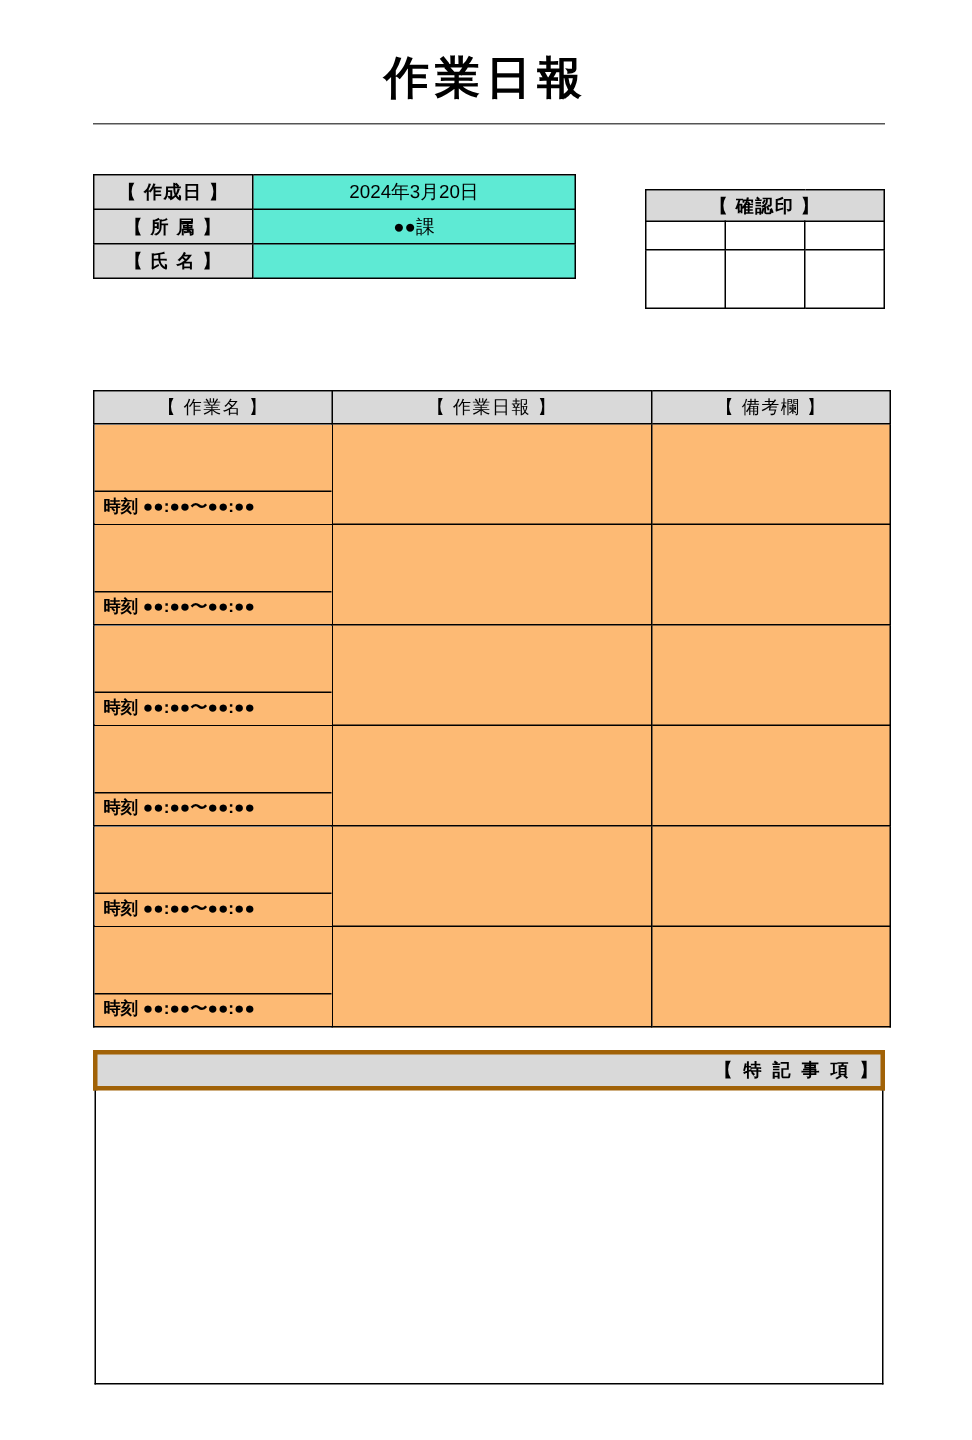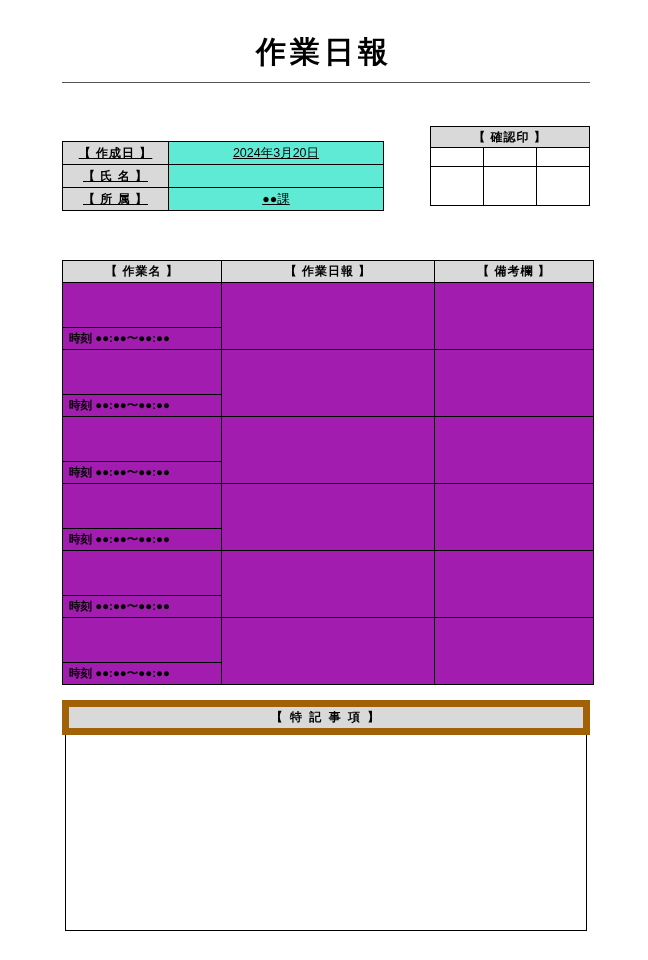--- a/index.html
+++ b/index.html
@@ -37,26 +37,25 @@
     top: 82px;
     left: 62px;
     width: 528px;
     height: 1px;
     background: #555555;
   }
 
   
   .header-left {
     position: absolute;
-    top: 141px;
+    top: 116px;
     left: 62px;
     width: 320px;
     border-collapse: collapse;
     table-layout: fixed;
-    text-decoration: underline;
   }
   .header-left td {
     border: 1px solid #000000;
     height: 22px;
     font-size: 12px;
     text-align: center;
     vertical-align: middle;
     padding: 0;
   }
   .header-left td.label {
@@ -105,30 +104,30 @@
     top: 260px;
     left: 62px;
     width: 528px;
     border-collapse: collapse;
     table-layout: fixed;
   }
   .work-table th {
     border: 1px solid #000000;
     background: #d9d9d9;
     font-size: 12px;
-    font-weight: bold;
+    font-weight: normal;
     height: 21px;
     letter-spacing: 1px;
     padding: 0;
   }
   .work-table td {
     border: 1px solid #000000;
     padding: 0;
     vertical-align: bottom;
-    background: #a21caf;
+    background: #fdba74;
   }
   .col-name { width: 158px; }
   .col-content { width: 212px; }
   .col-remark { width: 158px; }
 
   .name-cell {
     height: 66px;
     position: relative;
   }
   .name-blank {
@@ -150,27 +149,28 @@
   
   .notes {
     position: absolute;
     top: 700px;
     left: 62px;
     width: 528px;
     border-collapse: collapse;
     table-layout: fixed;
   }
   .notes th {
-    border: 7px solid #a16207;
+    border: 3px solid #a16207;
     background: #d9d9d9;
     font-size: 12px;
     font-weight: bold;
     height: 21px;
     letter-spacing: 2px;
     padding: 0;
+    text-align: right;
   }
   .notes td {
     border: 1px solid #000000;
     height: 195px;
     background: #ffffff;
     padding: 0;
     vertical-align: top;
   }
 </style>
 </head>
@@ -181,26 +181,26 @@
   <div class="title">作業日報</div>
   <div class="title-rule"></div>
 
   <table class="header-left">
     <tbody>
       <tr>
         <td class="label">【 作成日 】</td>
         <td class="value">2024年3月20日</td>
       </tr>
       <tr>
+        <td class="label">【 所 属 】</td>
+        <td class="value">●●課</td>
+      </tr>
+      <tr>
         <td class="label">【 氏 名 】</td>
         <td class="value"></td>
-      </tr>
-      <tr>
-        <td class="label">【 所 属 】</td>
-        <td class="value">●●課</td>
       </tr>
     </tbody>
   </table>
 
   <table class="header-right">
     <tbody>
       <tr>
         <td class="stamp-head" colspan="3">【 確認印 】</td>
       </tr>
       <tr>

